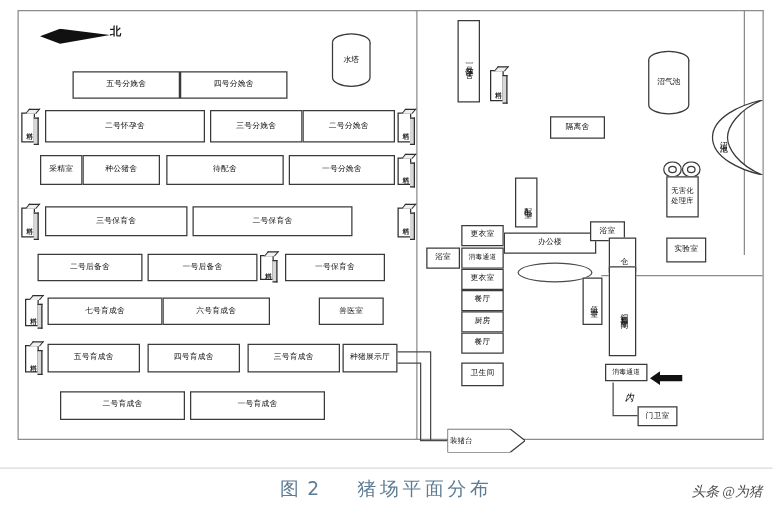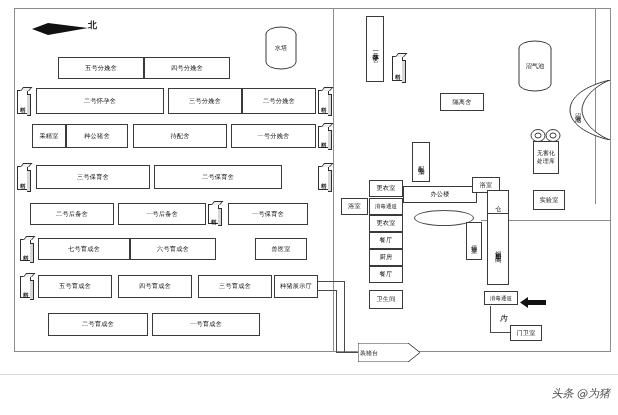--- a/index.html
+++ b/index.html
@@ -64,21 +64,21 @@
         writing-mode:vertical-rl;text-orientation:mixed;color:#111;}
 
   
   .rings{position:absolute;}
 
   
   .caption{position:absolute;left:0;right:0;bottom:14px;text-align:center;
            font-size:15px;color:#5b7c93;letter-spacing:3px;}
   .caption .num{letter-spacing:1px;}
   .watermark{position:absolute;right:8px;bottom:14px;font-size:11px;color:#4b4b4b;
-             font-style:italic;letter-spacing:0px;}
+             font-style:italic;letter-spacing:0px;font-family:Liberation Serif, serif;}
   .rule{position:absolute;left:0;right:0;bottom:40px;height:1px;background:#d9d9d9;}
 </style>
 </head>
 <body>
 
 <div class="canvas">
 
   <div class="boundary" style="left:14px;top:8px;width:318px;height:342px;"></div>
   <div class="boundary" style="left:332px;top:8px;width:278px;height:342px;border-left:none;"></div>
   <div class="ln v" style="left:595px;top:8px;height:196px;background:#8c8c8c;"></div>
@@ -210,14 +210,19 @@
     </svg>
   </div>
 
   <div class="gate" style="left:498px;top:308px;">大门</div>
   <div class="ln v" style="left:490px;top:306px;height:26px;"></div>
   <div class="ln h" style="left:490px;top:332px;width:22px;"></div>
 
   <div class="bx" style="left:510px;top:325px;width:32px;height:16px;">门卫室</div>
 
   <div class="rule"></div>
+  <div class="caption">
+    <span class="num">图 2</span>
+    <span style="display:inline-block;width:14px;"></span>
+    <span>猪场平面分布</span>
+  </div>
   <div class="watermark">头条 @为猪</div>
 </div>
 
 </body></html>

